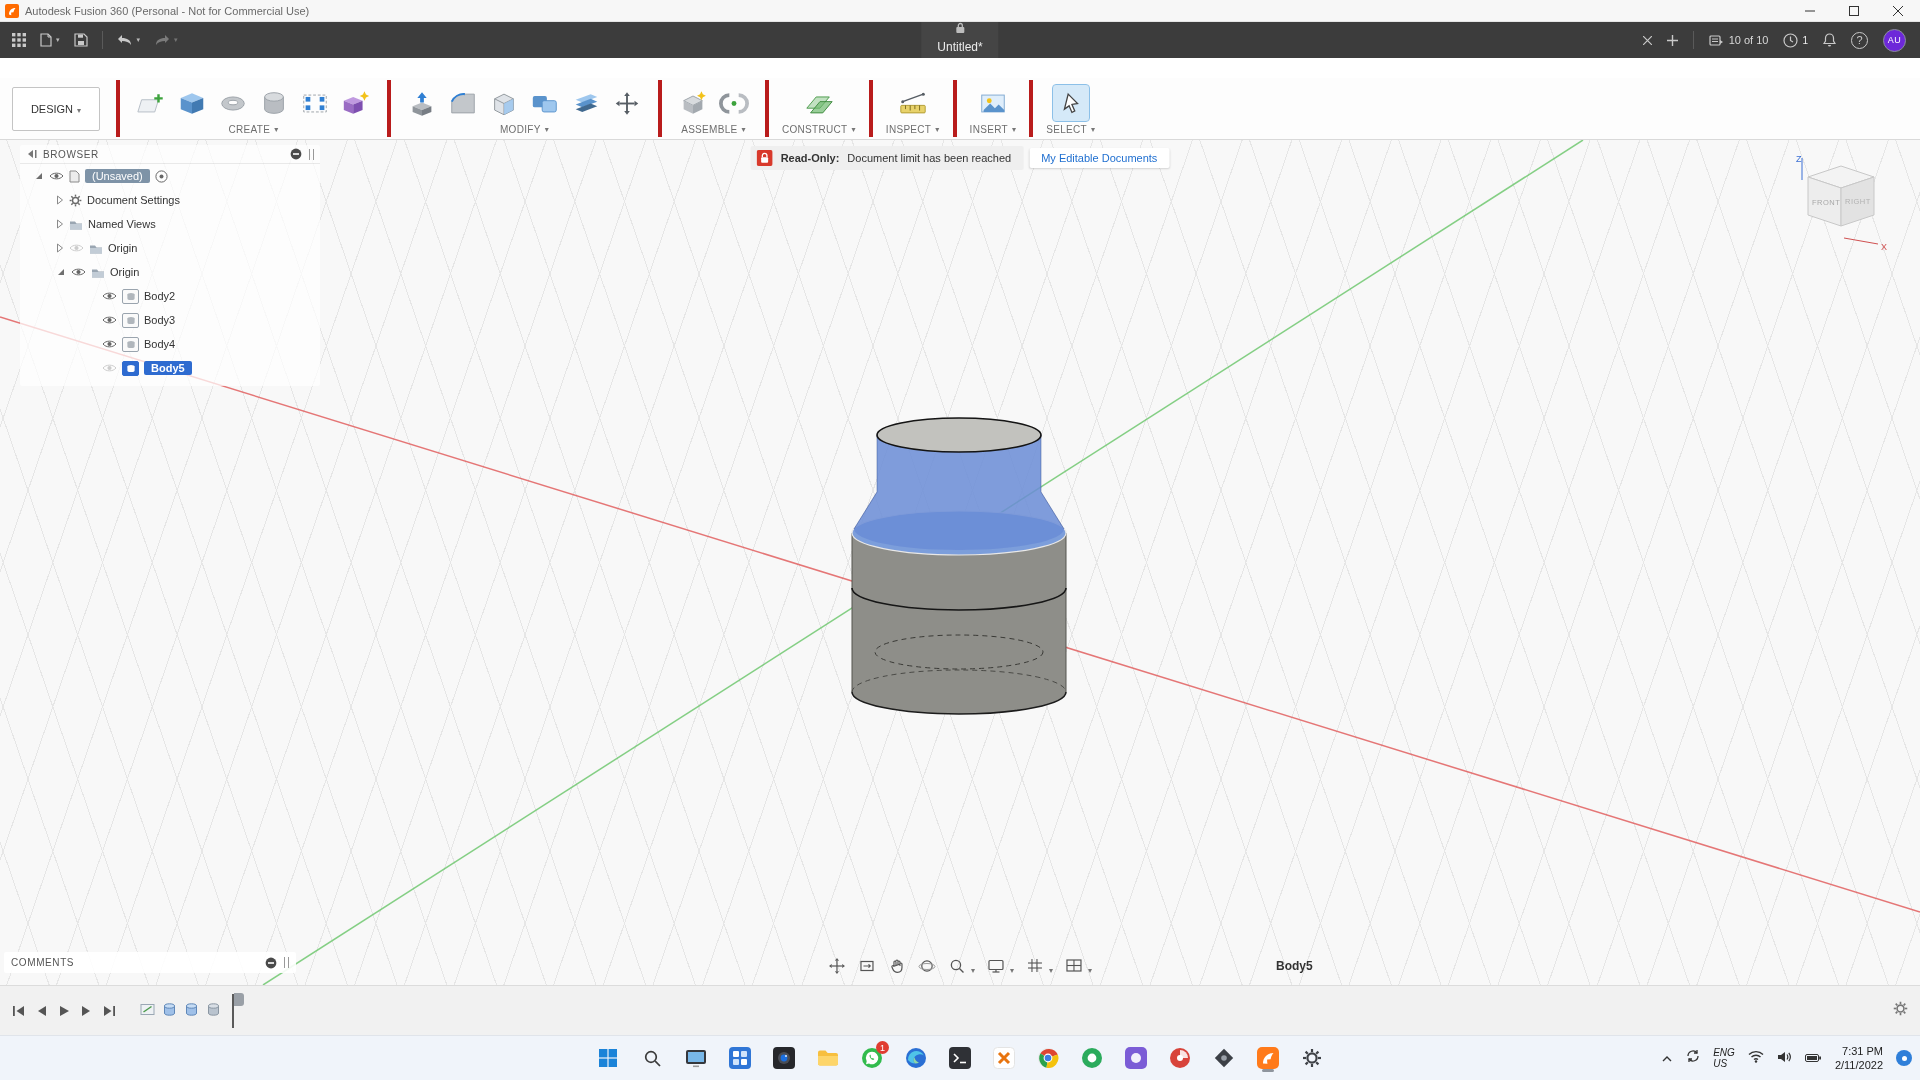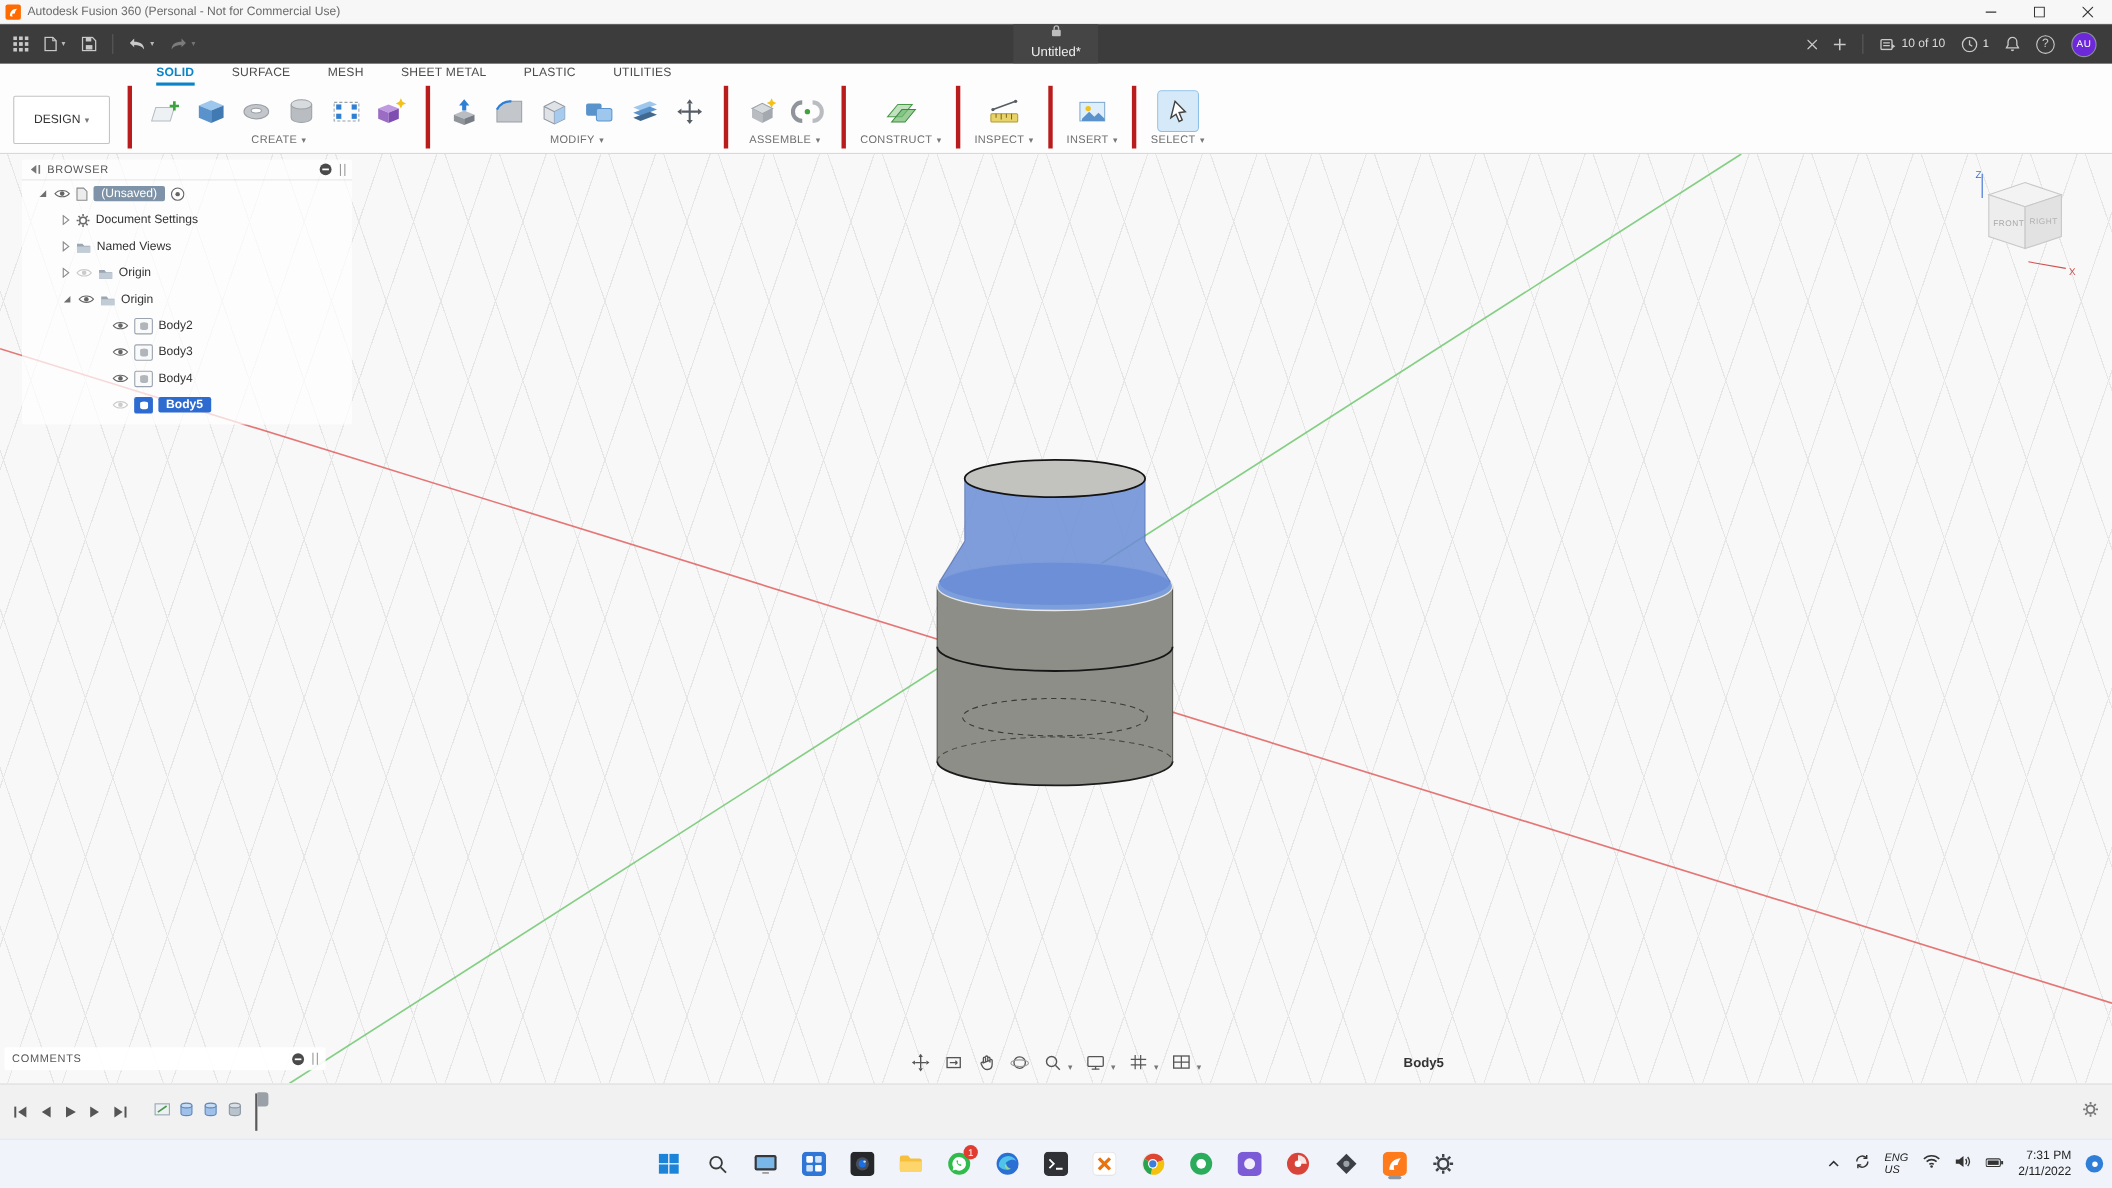--- a/index.html
+++ b/index.html
@@ -26,21 +26,21 @@
   .ab-sep { width:1px; height:18px; background:#5a5a5a; }
   .job-status { display:flex; align-items:center; gap:5px; font-size:11px; color:#d8d8d8; }
   .clock-badge { font-size:10px; color:#f0f0f0; margin-left:2px; }
   .help-circle { width:17px; height:17px; border:1.4px solid #c9c9c9; border-radius:50%; display:flex; align-items:center; justify-content:center; font-size:11px; color:#c9c9c9; }
   .avatar { width:23px; height:23px; border-radius:50%; background:#6d28d9; border:1px solid #8a8f99; color:#fff; font-size:9px; display:flex; align-items:center; justify-content:center; letter-spacing:.5px; }
 
   
   .ribbon-tabs { position:absolute; top:58px; left:0; right:0; height:20px; background:#fdfdfd; display:flex; align-items:flex-end; gap:34px; padding-left:142px; }
   .rtab { font-size:11px; color:#4c4c4c; padding-bottom:3px; border-bottom:3px solid transparent; letter-spacing:.2px; cursor:default; }
   .rtab.active { color:#0a84c8; border-color:#0a84c8; font-weight:bold; }
-  .ribbon-tools { position:absolute; top:78px; left:0; right:0; height:62px; background:#fdfdfd; border-bottom:1px solid #d9d9d9; display:flex; align-items:flex-start; padding-left:12px; }
+  .ribbon-tools { position:absolute; top:78px; left:0; right:0; height:62px; background:#fdfdfd; border-bottom:1px solid #d9d9d9; display:flex; align-items:center; padding-left:12px; }
   .design-select { align-self:center; width:88px; height:44px; border:1px solid #c4c4c4; border-radius:2px; background:#fff; display:flex; align-items:center; justify-content:center; font-size:11px; color:#333; margin-right:16px; }
   .caret::after { content:"▾"; font-size:8px; color:#777; margin-left:4px; }
   .tool-group { display:flex; flex-direction:column; align-items:center; padding:3px 13px 2px; border-left:4px solid #b91c1c; }
   .tool-icons { display:flex; align-items:center; gap:5px; height:40px; }
   .tool-btn { width:36px; height:36px; border:none; background:transparent; display:flex; align-items:center; justify-content:center; border-radius:3px; }
   .tool-btn.active { background:#d5e9f8; outline:1px solid #8cc0e8; }
   .group-label { margin-top:1px; font-size:10px; color:#6e6e6e; letter-spacing:.3px; display:flex; align-items:center; }
 
   
   .viewport { position:absolute; top:140px; left:0; width:1920px; height:845px; overflow:hidden;
@@ -217,28 +217,20 @@
         <svg width="13" height="14">
             <path d="M6.5 1 a4 4 0 0 1 4 4 v3 l1.5 2.5 H1 L2.5 8 V5 a4 4 0 0 1 4-4 z" fill="none" stroke="#c9c9c9" stroke-width="1.2"></path>
             <path d="M5 12 a1.5 1.5 0 0 0 3 0" fill="#c9c9c9"></path>
           </svg>
       </span>
       <span class="help-circle">?</span>
       <span class="avatar">AU</span>
     </div>
   </div>
 
-  <div class="ribbon-tabs">
-    <span class="rtab active">SOLID</span>
-    <span class="rtab">SURFACE</span>
-    <span class="rtab">MESH</span>
-    <span class="rtab">SHEET METAL</span>
-    <span class="rtab">PLASTIC</span>
-    <span class="rtab">UTILITIES</span>
-  </div>
 
   <div class="ribbon-tools">
     <div class="design-select">
       <span>DESIGN</span>
         <span class="caret"></span>
     </div>
 
     <div class="tool-group">
       <div class="tool-icons">
         <button class="tool-btn">
@@ -463,20 +455,34 @@
       <text x="10" y="12" font-size="9" fill="#3b6fd4">Z</text>
       <polygon points="55,16 88,27 55,38 22,27" fill="#f3f3f3" stroke="#c8c8c8"></polygon>
       <polygon points="22,27 55,38 55,76 22,65" fill="#ededed" stroke="#c8c8c8"></polygon>
       <polygon points="88,27 55,38 55,76 88,65" fill="#e2e2e2" stroke="#c8c8c8"></polygon>
       <text x="26" y="55" font-size="7.5" fill="#a8a8a8" letter-spacing="0.5">FRONT</text>
       <text x="59" y="54" font-size="7.5" fill="#b2b2b2" letter-spacing="0.5">RIGHT</text>
       <line x1="58" y1="88" x2="92" y2="94" stroke="#d05050" stroke-width="1"></line>
       <text x="95" y="100" font-size="9" fill="#d05050">X</text>
     </svg>
 
+    <div class="ro-banner">
+      <div class="ro-main">
+        <svg width="16" height="16">
+            <rect width="16" height="16" rx="2" fill="#d8392b"></rect>
+            <rect x="4.5" y="7.2" width="7" height="5.6" rx="1" fill="#fff"></rect>
+            <path d="M5.7 7.2 V5.6 a2.3 2.3 0 0 1 4.6 0 v1.6" fill="none" stroke="#fff" stroke-width="1.3"></path>
+          </svg>
+        <span class="ro-label">Read-Only:</span>
+        <span class="ro-message">Document limit has been reached</span>
+      </div>
+      <div class="ro-link-box">
+        <span class="ro-link">My Editable Documents</span>
+      </div>
+    </div>
 
     <div class="browser-panel">
       <div class="browser-header">
         <svg width="11" height="10">
             <path d="M7 1 L2 5 l5 4 z" fill="#777"></path>
             <rect x="9" y="1" width="1.5" height="8" fill="#777"></rect>
           </svg>
         <span class="browser-title">BROWSER</span>
         <span class="hdr-right">
           <svg width="12" height="12">

